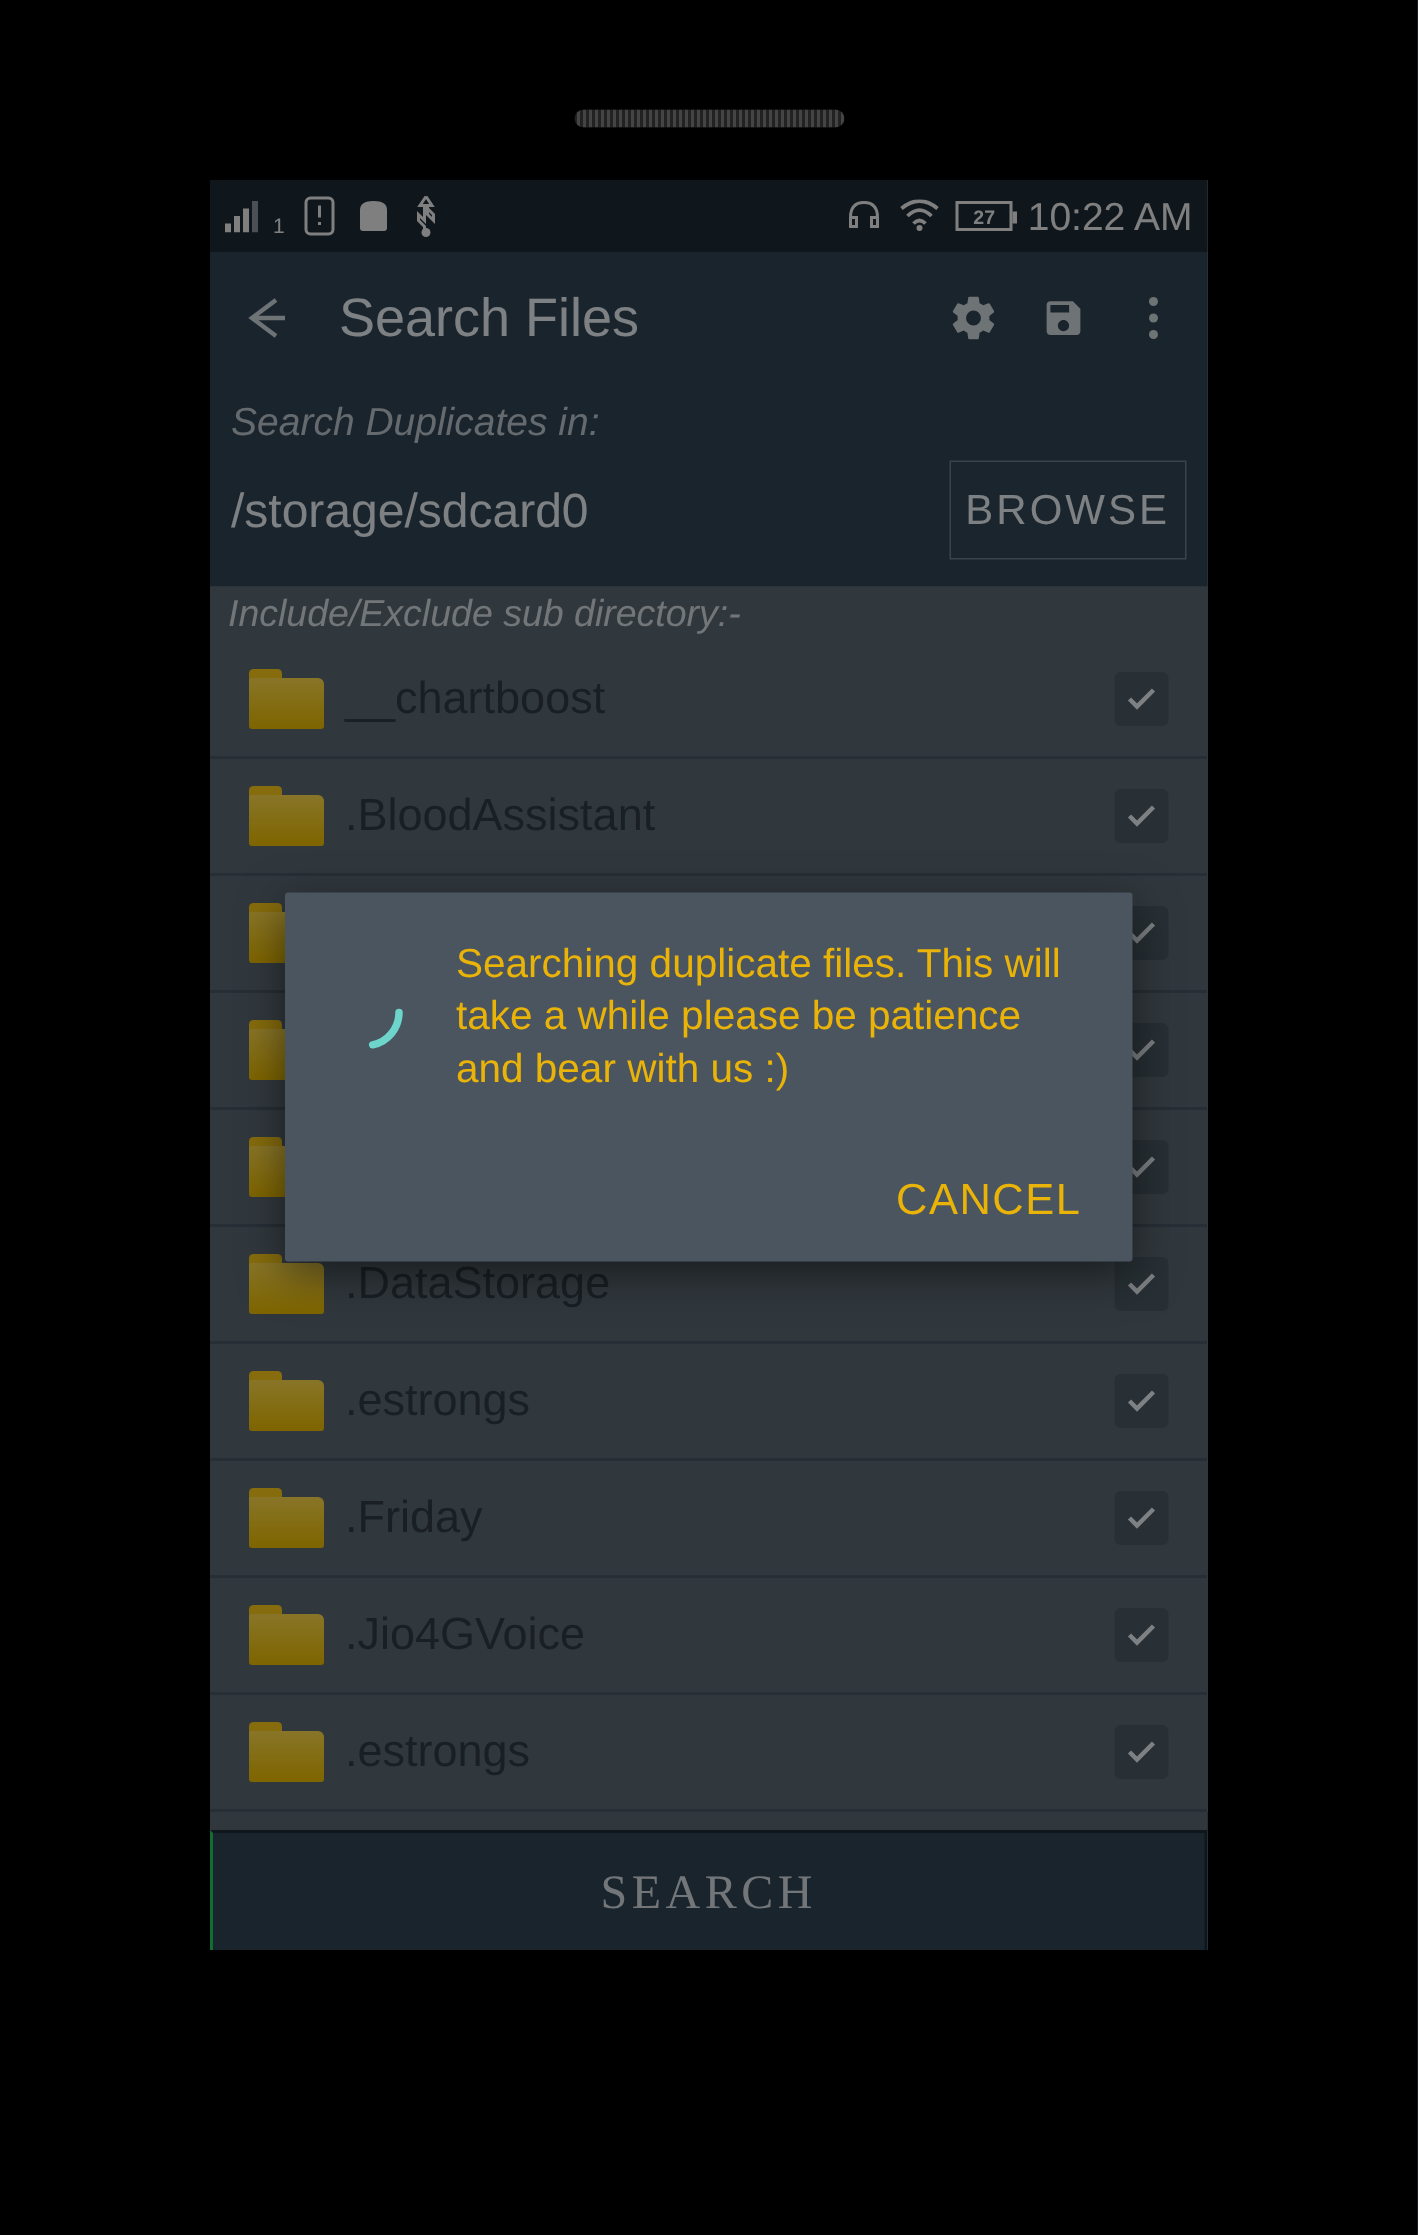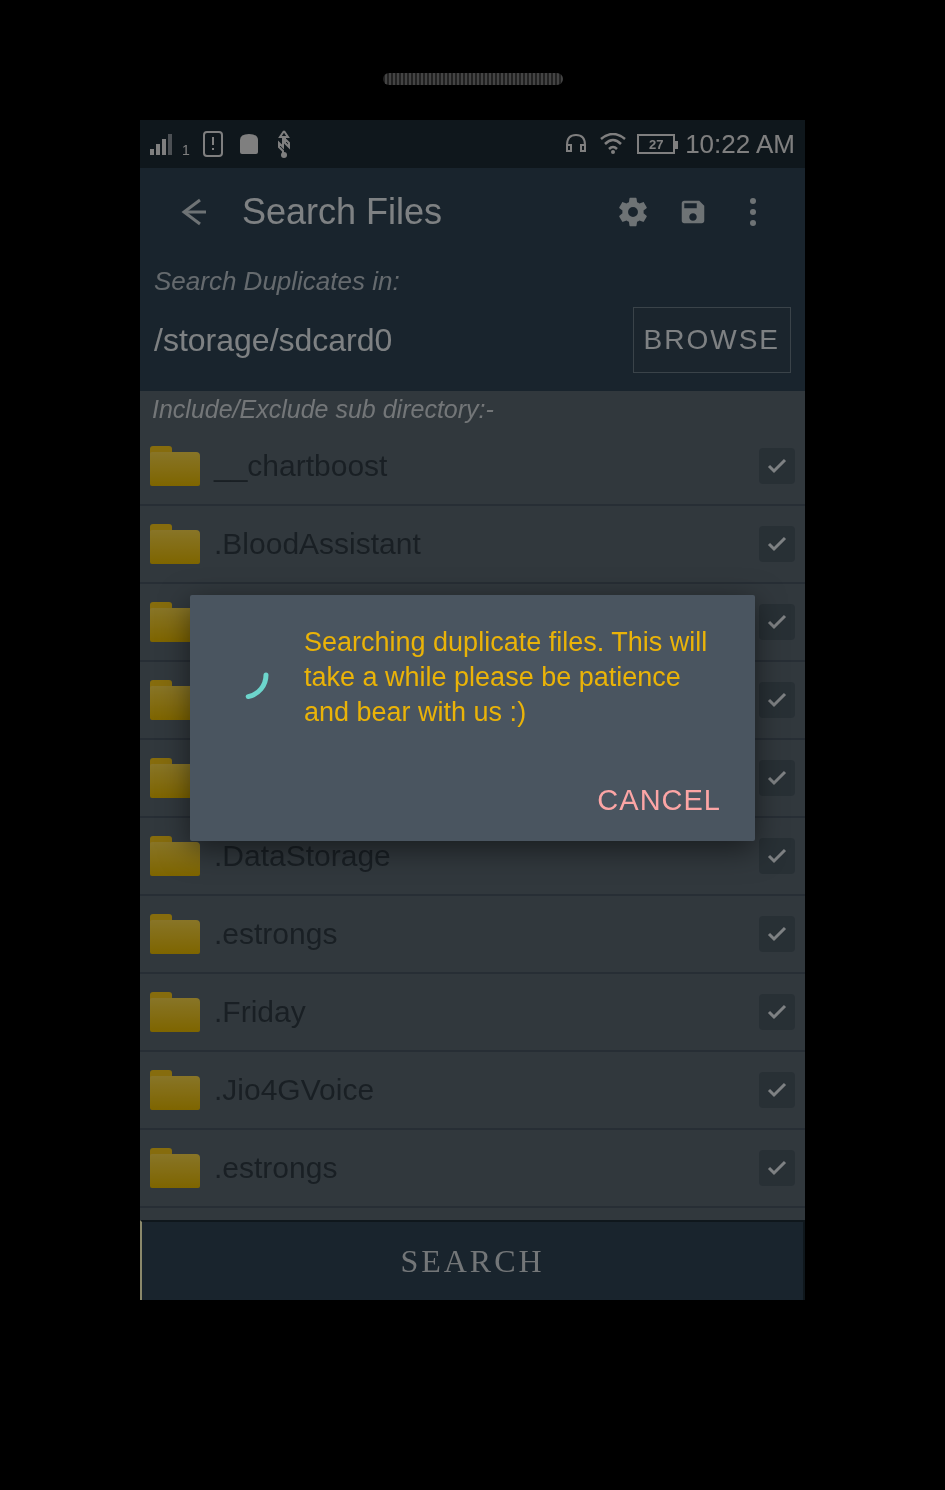--- a/index.html
+++ b/index.html
@@ -74,21 +74,21 @@
     }
     .status-time {
       font-size: 26px;
       font-weight: 400;
     }
     .toolbar {
       height: 88px;
       background: #2f4353;
       display: flex;
       align-items: center;
-      padding: 0 32px;
+      padding: 0 16px;
       color: #e6ebee;
       gap: 20px;
     }
     .toolbar-title {
       font-size: 36px;
       font-weight: 400;
       flex: 1;
       margin-left: 10px;
     }
     .toolbar-icon {
@@ -142,21 +142,21 @@
     }
     .folder-list {
       background: #5a6770;
       height: 780px;
       overflow: hidden;
     }
     .folder-item {
       display: flex;
       align-items: center;
       height: 78px;
-      padding: 0 10px;
+      padding: 0 26px;
       border-bottom: 2px solid #475561;
       gap: 14px;
     }
     .folder-icon {
       width: 50px;
       height: 40px;
       position: relative;
     }
     .folder-icon::before {
       content: '';
@@ -196,21 +196,21 @@
       cursor: pointer;
     }
     .search-btn {
       position: absolute;
       bottom: 0;
       left: 0;
       right: 0;
       height: 80px;
       background: #2f4353;
       border-top: 2px solid #1c2a33;
-      border-left: 2px solid #fef9c3;
+      border-left: 2px solid #22c55e;
       border-right: 2px solid #1c2a33;
       color: #d2d7db;
       font-size: 32px;
       letter-spacing: 3px;
       display: flex;
       align-items: center;
       justify-content: center;
       cursor: pointer;
       font-family: serif;
     }
@@ -247,21 +247,21 @@
       font-size: 27px;
       line-height: 1.3;
       font-weight: 300;
     }
     .dialog-actions {
       display: flex;
       justify-content: flex-end;
       margin-top: 40px;
     }
     .dialog-cancel {
-      color: #fca5a5;
+      color: #eab308;
       font-size: 29px;
       font-weight: 500;
       letter-spacing: 1px;
       padding: 14px 10px;
       cursor: pointer;
       background: none;
       border: none;
     }
     .battery-box {
       border: 2px solid #e8e8e8;

